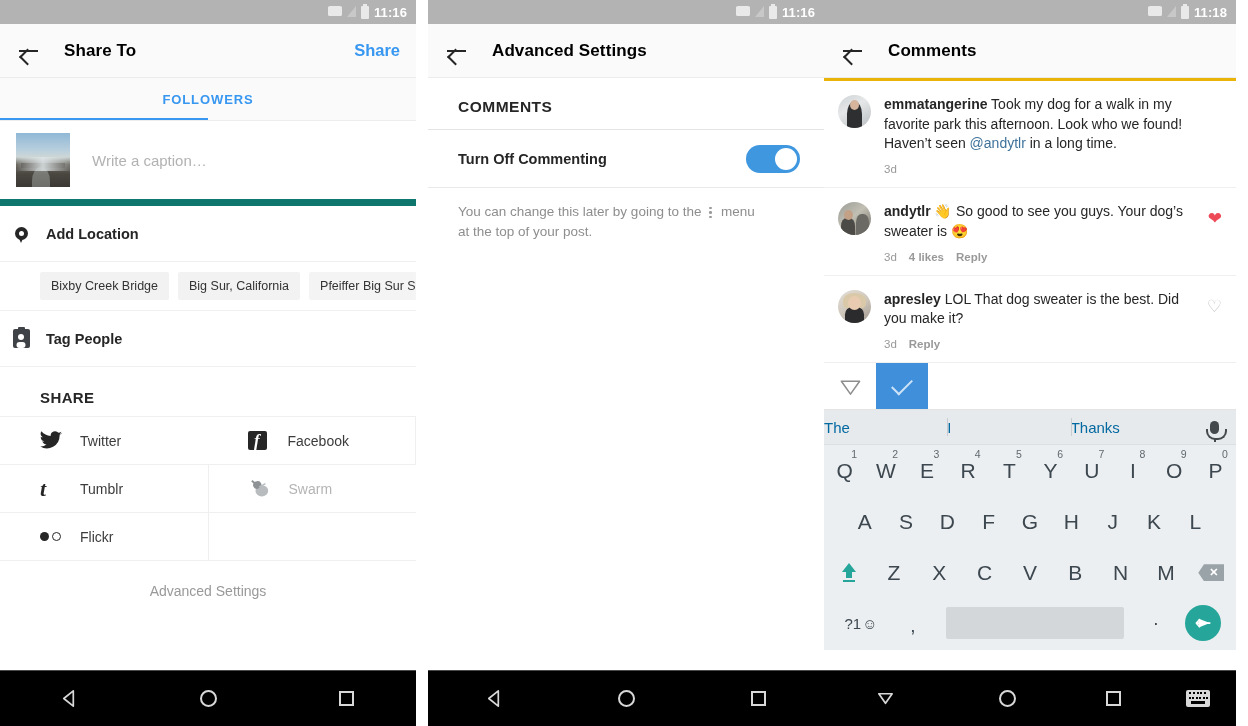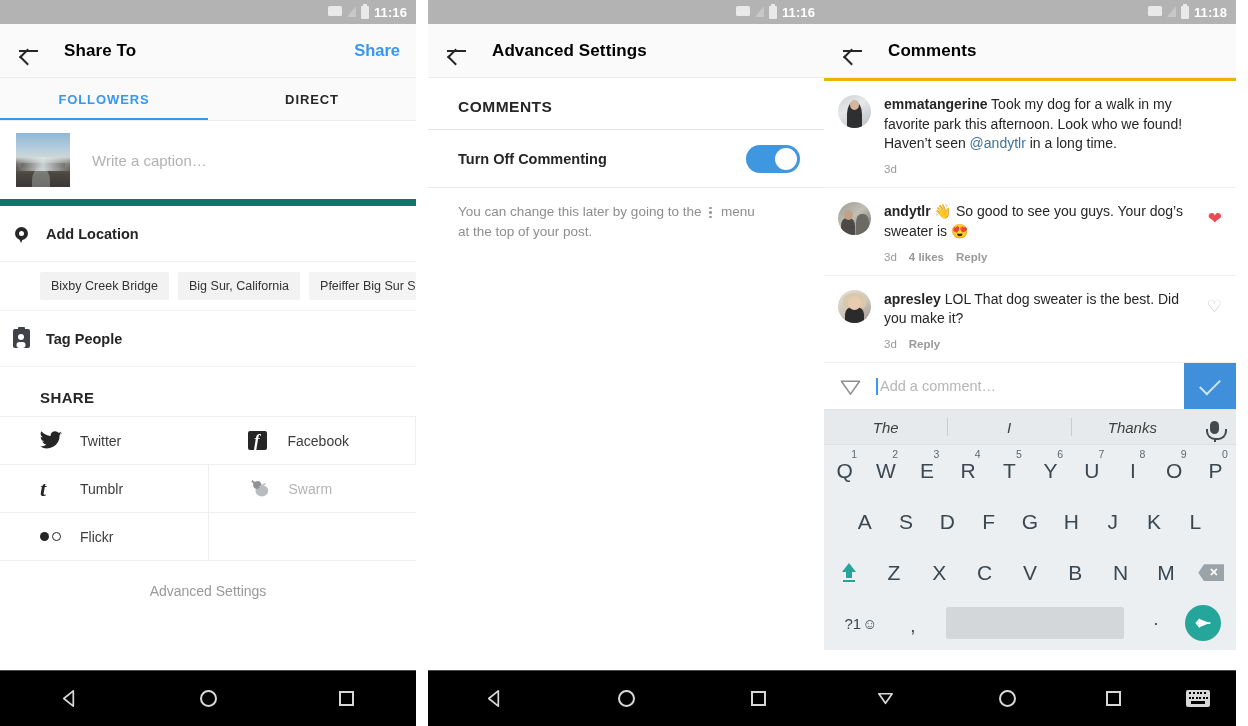--- a/index.html
+++ b/index.html
@@ -204,22 +204,22 @@
   .cmt-ph { font-size:14.5px; color:#b6b6b6; }
   .submit-btn { width:52px; background:#3f8fdb; display:flex; align-items:center; justify-content:center;
                 flex:none; cursor:pointer; }
   .check { width:20px; height:11px; border-left:2.4px solid #cfe3f6; border-bottom:2.4px solid #cfe3f6;
            transform: rotate(-45deg); margin-top:-4px; }
 
   
   .kb { background:#eceff1; padding-bottom:2px; }
   .kb-sugg { height:35px; display:flex; align-items:center; background:#e7eaec;
              border-bottom:1px solid #dcdfe1; }
-  .kb-sugg .s { flex:1; text-align:center; font-size:15px; color:#404040; cursor:pointer;
-                position:relative;font-style:italic; }
+  .kb-sugg .s { flex:1; text-align:left; font-size:15px; color:#0369a1; cursor:pointer;
+                position:relative; }
   .kb-sugg .s + .s:before { content:""; position:absolute; left:0; top:50%; transform:translateY(-50%);
                             width:1px; height:18px; background:#c9cdd0; }
   .kb-mic { width:42px; display:flex; align-items:center; justify-content:center; cursor:pointer; }
   .mic { width:9px; height:13px; border-radius:5px; background:#44494d; position:relative; }
   .mic:before { content:""; position:absolute; left:-4px; top:8px; width:17px; height:9px;
                 border:2px solid #44494d; border-top:none; border-radius:0 0 9px 9px; }
   .mic:after { content:""; position:absolute; left:3.5px; top:17px; width:2px; height:4px; background:#44494d; }
 
   .kb-row { display:flex; justify-content:center; align-items:center; height:51px; }
   .key { flex:1; display:flex; align-items:flex-start; justify-content:center; position:relative;
@@ -283,21 +283,20 @@
     </div>
 
     <div class="appbar">
       <span class="back-arrow"></span>
       <span class="appbar-title">Share To</span>
       <span class="appbar-action">Share</span>
     </div>
 
     <div class="tabs">
       <div class="tab active">FOLLOWERS</div>
-      <div class="tab">DIRECT</div>
       <div class="tab-underline"></div>
     </div>
     <div class="tabs-base"></div>
 
     <div class="caption-row">
       <div class="thumb">
         <div class="thumb-fog"></div>
       </div>
       <span class="caption-ph">Write a caption…</span>
     </div>
@@ -491,24 +490,20 @@
         </div>
         <span class="heart-act"><span class="heart-open">♡</span></span>
       </div>
     </div>
 
     <div class="cmt-input-row">
       <span class="send-plane">
         <svg class="plane-svg" viewBox="0 0 24 24">
             <path d="M2.5 6.5 L21.5 6.5 L12 20 Z" fill="none" stroke="#8e8e8e" stroke-width="1.6" stroke-linejoin="round"></path>
           </svg>
-      </span>
-      <span class="cmt-field">
-        <span class="caret"></span>
-        <span class="cmt-ph">Add a comment…</span>
       </span>
       <span class="submit-btn">
         <span class="check"></span>
       </span>
     </div>
 
     <div class="kb">
       <div class="kb-sugg">
         <span class="s">The</span>
         <span class="s">I</span>

